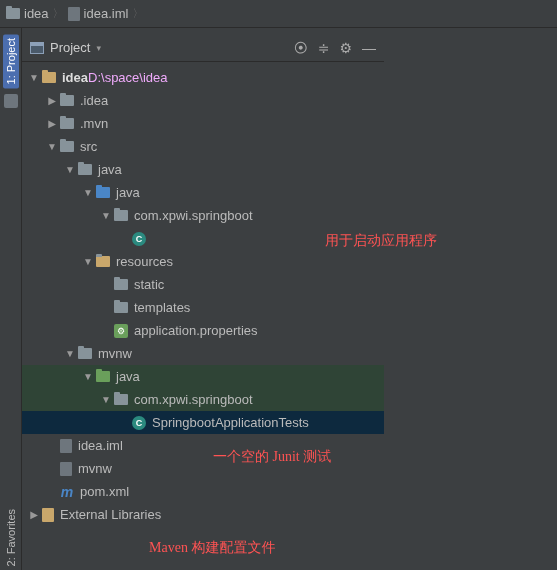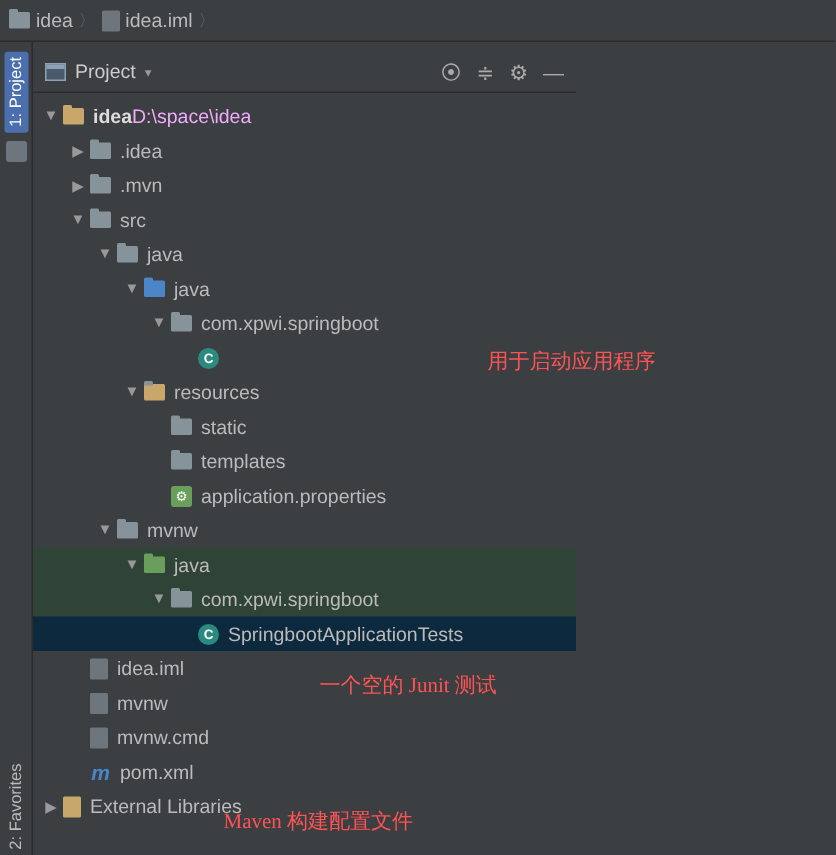--- a/index.html
+++ b/index.html
@@ -374,28 +374,20 @@
 
     <div class="tree-row">
       <span class="indent" style="width:18px"></span>
       <span class="arrow none">▶</span>
       <span class="node-icon">
           <span class="file-icon dark"></span>
         </span>
       <span class="node-label">mvnw</span>
     </div>
 
-    <div class="tree-row">
-      <span class="indent" style="width:18px"></span>
-      <span class="arrow none">▶</span>
-      <span class="node-icon">
-          <span class="file-icon dark"></span>
-        </span>
-      <span class="node-label">mvnw.cmd</span>
-    </div>
 
     <div class="tree-row">
       <span class="indent" style="width:18px"></span>
       <span class="arrow none">▶</span>
       <span class="node-icon">
           <span class="maven-icon">m</span>
         </span>
       <span class="node-label">pom.xml</span>
     </div>
 

